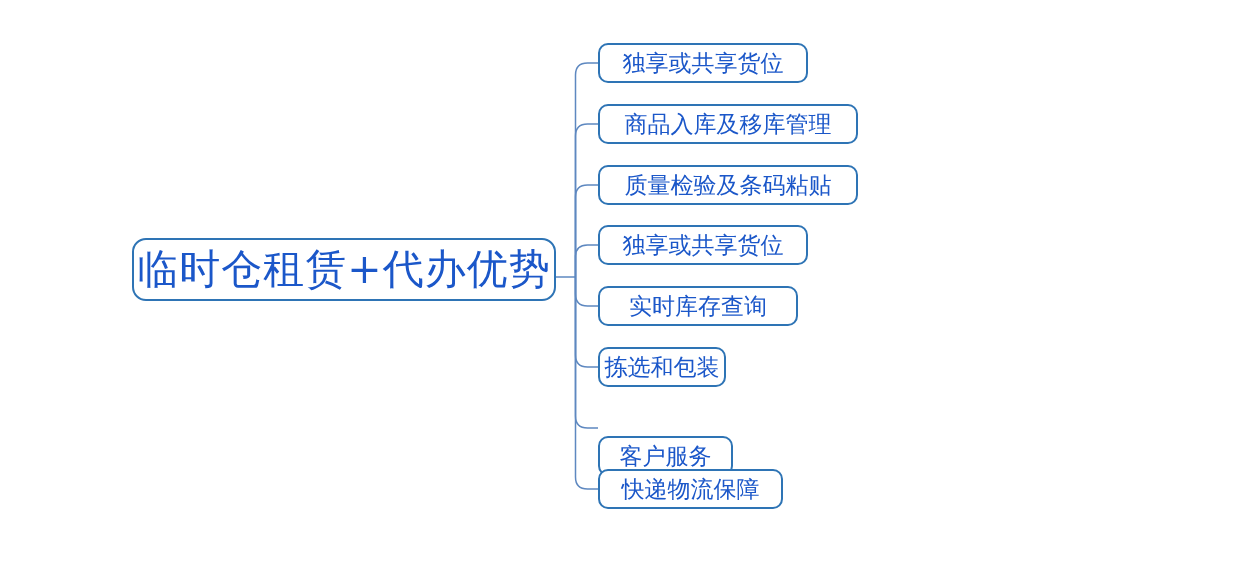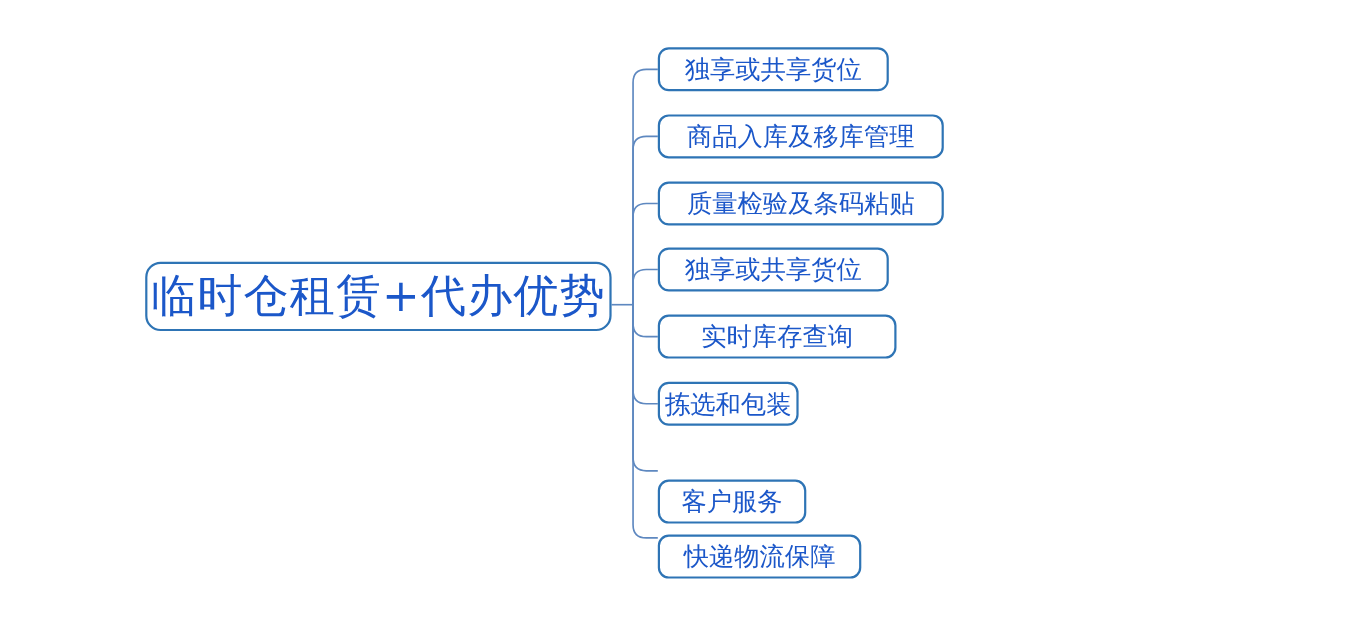--- a/index.html
+++ b/index.html
@@ -36,24 +36,24 @@
   }
   .child{
     left:598px;height:40px;
     border-radius:10px;
     font-size:23px;
   }
   .c0{top:43px;width:210px;}
   .c1{top:104px;width:260px;}
   .c2{top:165px;width:260px;}
   .c3{top:225px;width:210px;}
-  .c4{top:286px;width:217px;}
+  .c4{top:286px;width:200px;}
   .c5{top:347px;width:128px;}
   .c6{top:408px;width:135px;margin-top:28px;}
-  .c7{top:486px;width:185px;}
+  .c7{top:469px;width:185px;}
 </style>
 </head>
 <body>
 
 <div class="canvas">
 
   <svg class="connector-layer" viewBox="0 0 1234 576" xmlns="http://www.w3.org/2000/svg">
       <path d="M 556 277 L 575.5 277" fill="none" stroke="#5E88C0" stroke-width="1.5"></path>
       <path d="M 575.5 277 L 575.5 75 Q 575.5 63 587.5 63 L 598 63" fill="none" stroke="#5E88C0" stroke-width="1.5"></path>
       <path d="M 575.5 277 L 575.5 136 Q 575.5 124 587.5 124 L 598 124" fill="none" stroke="#5E88C0" stroke-width="1.5"></path>

